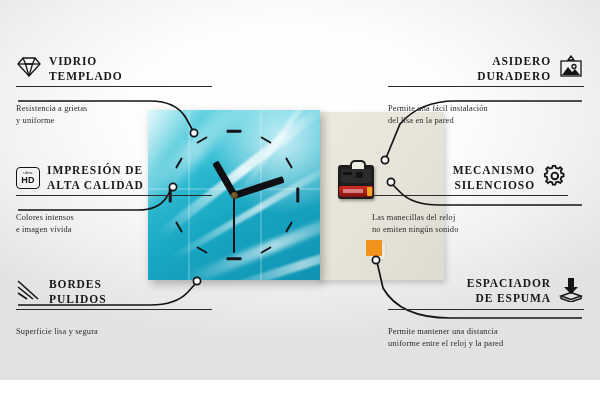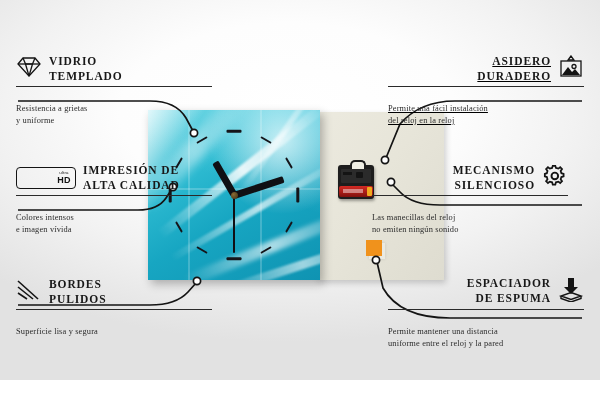--- a/index.html
+++ b/index.html
@@ -88,21 +88,21 @@
   .feat.left .head{justify-content:flex-start;}
   .feat.left .titles{text-align:left;}
   .feat.left .sub{text-align:left;}
   .feat.right .head{justify-content:flex-end;flex-direction:row;}
   .feat.right .titles{text-align:right;}
   .feat.right .sub{text-align:left;}
   .ico{flex:0 0 auto;display:block;}
   .hdbadge{
     width:22px;height:20px;border:1.6px solid #141414;border-radius:4px;
     display:flex;flex-direction:column;align-items:center;justify-content:center;
-    font-family:"Liberation Sans", sans-serif;color:#141414;line-height:1;padding-left:36px;
+    font-family:"Liberation Sans", sans-serif;color:#141414;line-height:1;
   }
   .hdbadge .u{font-size:4.4px;letter-spacing:.2px;margin-bottom:.5px;}
   .hdbadge .h{font-size:9px;font-weight:bold;letter-spacing:.2px;}
   svg.lines{position:absolute;left:0;top:0;width:600px;height:400px;pointer-events:none;}
 </style>
 </head>
 <body>
 
 <div id="stage">
 
@@ -224,39 +224,39 @@
         <span>BORDES</span><br>
         <span>PULIDOS</span>
       </span>
     </div>
     <div class="rule"></div>
     <div class="sub">
       <span>Superficie lisa y segura</span>
     </div>
   </div>
 
-  <div class="feat right" style="left:388px;top:54px;text-decoration:underline;">
+  <div class="feat right" style="left:388px;top:54px;">
     <div class="head">
       <span class="titles">
         <span>ASIDERO</span><br>
         <span>DURADERO</span>
       </span>
       <span class="ico">
         <svg width="26" height="24" viewBox="0 0 26 24" fill="none" stroke="#141414" stroke-width="1.3">
           <path d="M13 1 L10 5 H16 Z"></path>
           <rect x="3" y="6" width="20" height="15"></rect>
           <circle cx="16" cy="11.5" r="2"></circle>
           <path d="M4 20 L10 12 L14 17 L17 14 L22 20 Z" fill="#141414" stroke="none"></path>
         </svg>
       </span>
     </div>
     <div class="rule"></div>
     <div class="sub">
       <span>Permite una fácil instalación</span><br>
-      <span>del reloj en la reloj</span>
+      <span>del lisa en la pared</span>
     </div>
   </div>
 
   <div class="feat right" style="left:372px;top:163px;">
     <div class="head">
       <span class="titles">
         <span>MECANISMO</span><br>
         <span>SILENCIOSO</span>
       </span>
       <span class="ico">

